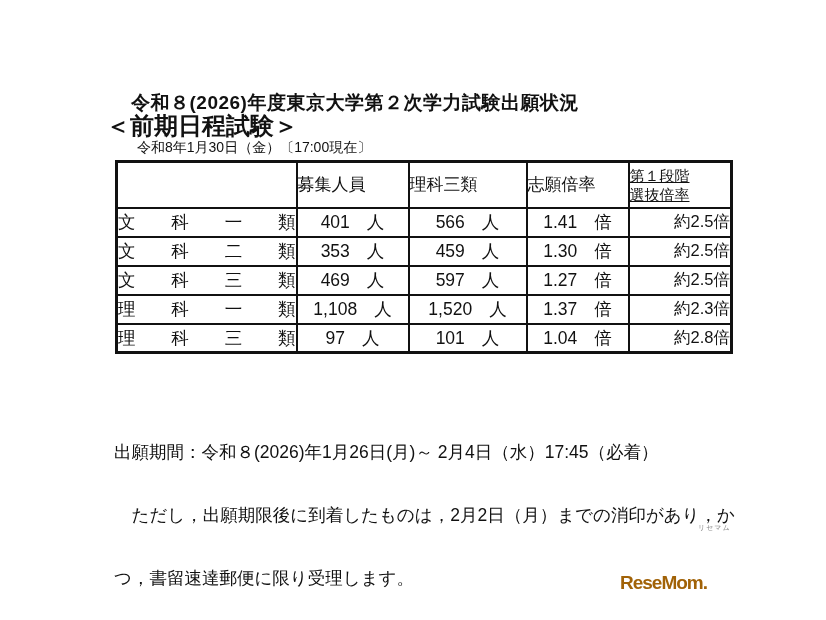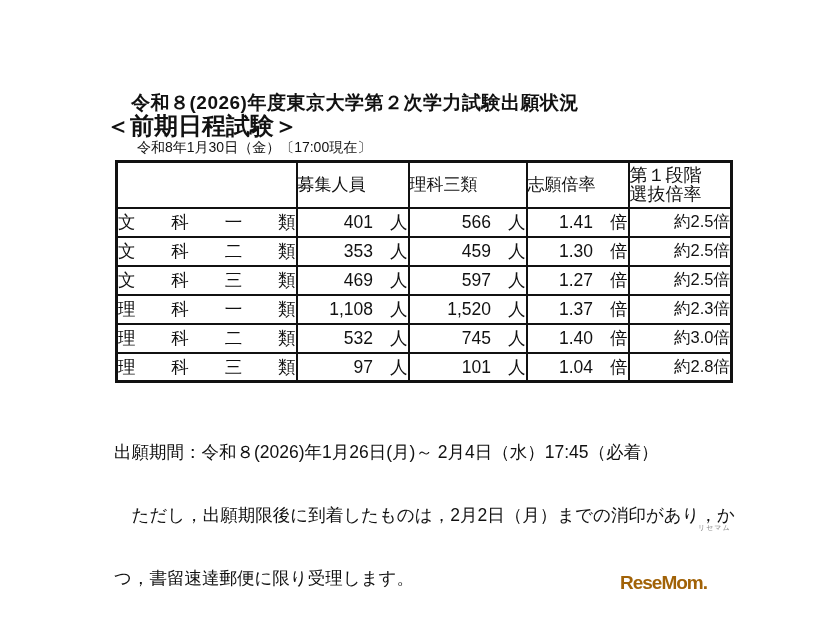--- a/index.html
+++ b/index.html
@@ -42,31 +42,31 @@
     overflow: hidden;
   }
   thead tr { height: 46px; }
   tbody tr { height: 29px; }
   th { font-size: 17px; text-align: left; vertical-align: middle; }
   col.c-label { width: 180px; }
   col.c-cap   { width: 112px; }
   col.c-app   { width: 118px; }
   col.c-ratio { width: 102px; }
   col.c-first { width: 103px; }
-  th.h-first { font-size: 18px; line-height: 19px; }
+  th.h-first { font-size: 15px; line-height: 19px; text-decoration: underline; }
   td.c-label {
     font-size: 17.5px;
     text-align: justify;
     text-align-last: justify;
     text-justify: inter-character;
     padding: 0 10px;
   }
   td.c-num {
     font-size: 17.5px;
-    text-align: right;
+    text-align: center;
     padding-right: 10px;
     white-space: nowrap;
   }
   td.c-num .unit { margin-left: 17px; }
   td.c-first { font-size: 16.5px; text-align: right; }
 
   .notes {
     position: absolute; left: 114px; top: 400px;
     font-size: 17.5px; line-height: 21px;
     white-space: pre; color: #111;
@@ -140,27 +140,20 @@
         <td class="c-first">約2.5倍</td>
       </tr>
       <tr>
         <td class="c-label">理科一類</td>
         <td class="c-num"><span>1,108</span><span class="unit">人</span></td>
         <td class="c-num"><span>1,520</span><span class="unit">人</span></td>
         <td class="c-num"><span>1.37</span><span class="unit">倍</span></td>
         <td class="c-first">約2.3倍</td>
       </tr>
       <tr>
-        <td class="c-label">理科二類</td>
-        <td class="c-num"><span>532</span><span class="unit">人</span></td>
-        <td class="c-num"><span>745</span><span class="unit">人</span></td>
-        <td class="c-num"><span>1.40</span><span class="unit">倍</span></td>
-        <td class="c-first">約3.0倍</td>
-      </tr>
-      <tr>
         <td class="c-label">理科三類</td>
         <td class="c-num"><span>97</span><span class="unit">人</span></td>
         <td class="c-num"><span>101</span><span class="unit">人</span></td>
         <td class="c-num"><span>1.04</span><span class="unit">倍</span></td>
         <td class="c-first">約2.8倍</td>
       </tr>
     </tbody>
   </table>
 
   <div class="notes">

